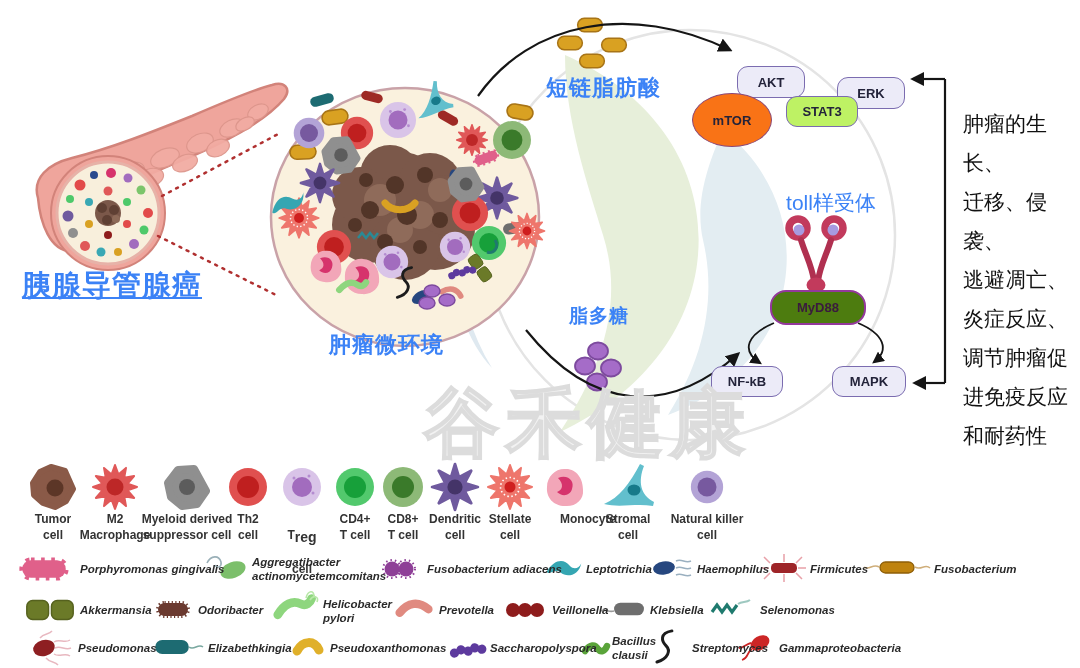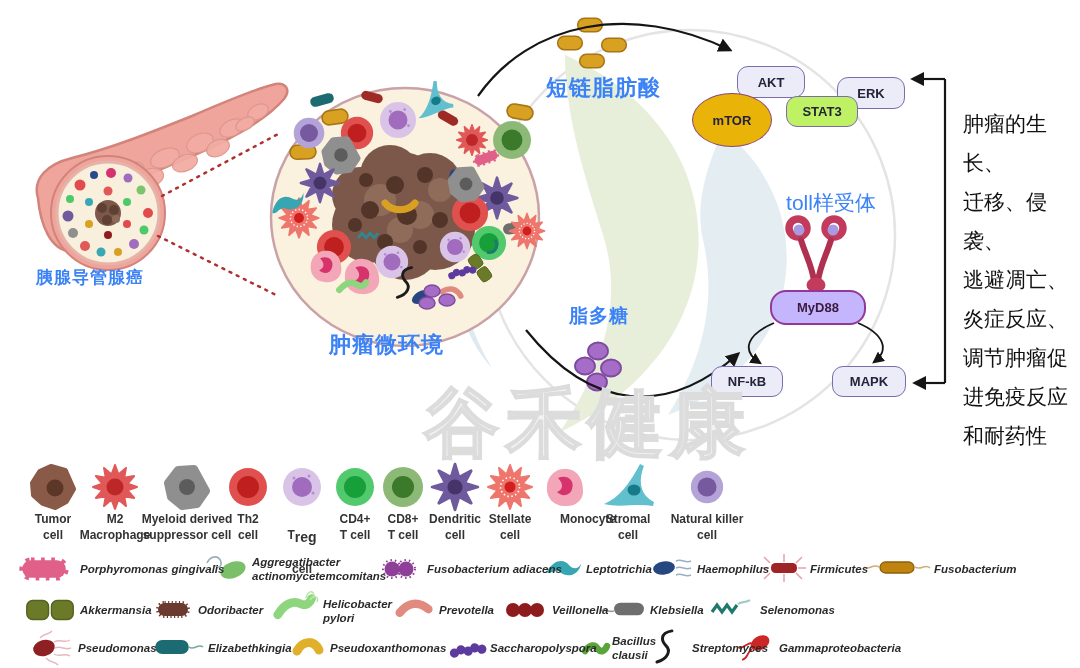--- a/index.html
+++ b/index.html
@@ -5,22 +5,22 @@
   html,body{margin:0;padding:0;}
   body{width:1080px;height:668px;position:relative;background:#ffffff;
        font-family:"Liberation Sans",sans-serif;overflow:hidden;color:#111;}
   svg{position:absolute;left:0;top:0;}
   .lbl{position:absolute;z-index:4;color:#3b82f6;}
   .zh{font-weight:600;letter-spacing:1px;}
   .node{position:absolute;z-index:4;display:flex;align-items:center;justify-content:center;
         font-weight:bold;font-size:13px;color:#23233a;
         background:#ecebf8;border:1.7px solid #7b6cb0;border-radius:11px;}
   .node.shade{background:#bef264;}
-  .node.ellipse{background:#eab308;border-color:#8a4878;border-radius:50%;}
-  .node.pill{background:#c4b5fd;border:2.2px solid #93389b;border-radius:16px;color:#3a1a3e;}
+  .node.ellipse{background:#f97316;border-color:#8a4878;border-radius:50%;}
+  .node.pill{background:#4d7c0f;border:2.2px solid #93389b;border-radius:16px;color:#3a1a3e;}
   .outcomes{position:absolute;left:963px;top:104px;width:122px;z-index:4;
             font-size:21px;line-height:39px;color:#111;}
   .wm{position:absolute;left:424px;top:374px;z-index:6;font-size:75px;font-weight:bold;
       letter-spacing:7px;color:rgba(255,255,255,0.55);
       -webkit-text-stroke:2px #dcdcdc;text-shadow:0 0 1px #e2e2e2;white-space:nowrap;}
   .cl{position:absolute;top:512px;z-index:4;font-size:12px;font-weight:bold;color:#333;
       text-align:center;white-space:pre-line;line-height:1.3;transform:translateX(-50%);width:120px;}
   .bl{position:absolute;z-index:4;font-size:11.5px;font-style:italic;font-weight:bold;
       color:#2a2a2a;white-space:pre-line;line-height:1.25;}
   sub{font-size:14px;}
@@ -423,21 +423,21 @@
     <g>
         <use href="#squigBlk" transform="translate(665,647) scale(1.15)"></use>
       </g>
     <g>
       <ellipse cx="760" cy="643" rx="10" ry="7" fill="#cc2626" transform="rotate(-30 760 643)"></ellipse>
       <path d="M 752 649 C 746 653, 749 658, 742 660 M 751 643 C 746 644, 744 648, 739 648" fill="none" stroke="#cc2626" stroke-width="1.8"></path>
     </g>
   </g>
 </svg>
 
-<div class="lbl zh" style="left:36px;top:266px;font-size:17px;">胰腺导管腺癌</div>
+<div class="lbl zh" style="left:22px;top:266px;font-size:29px;text-decoration:underline;">胰腺导管腺癌</div>
 <div class="lbl zh" style="left:329px;top:330px;font-size:22px;">肿瘤微环境</div>
 <div class="lbl zh" style="left:546px;top:73px;font-size:22px;">短链脂肪酸</div>
 <div class="lbl zh" style="left:569px;top:303px;font-size:19px;">脂多糖</div>
 <div class="lbl" style="left:770px;top:189px;width:122px;text-align:center;font-size:21px;">toll样受体</div>
 
 <div class="node" style="left:737px;top:66px;width:66px;height:30px;">AKT</div>
 <div class="node" style="left:837px;top:53px;width:66px;height:30px;margin-top:24px;">ERK</div>
 <div class="node shade" style="left:786px;top:96px;width:70px;height:29px;">STAT3</div>
 <div class="node ellipse" style="left:692px;top:93px;width:78px;height:52px;">mTOR</div>
 <div class="node pill" style="left:770px;top:290px;width:92px;height:31px;">MyD88</div>

